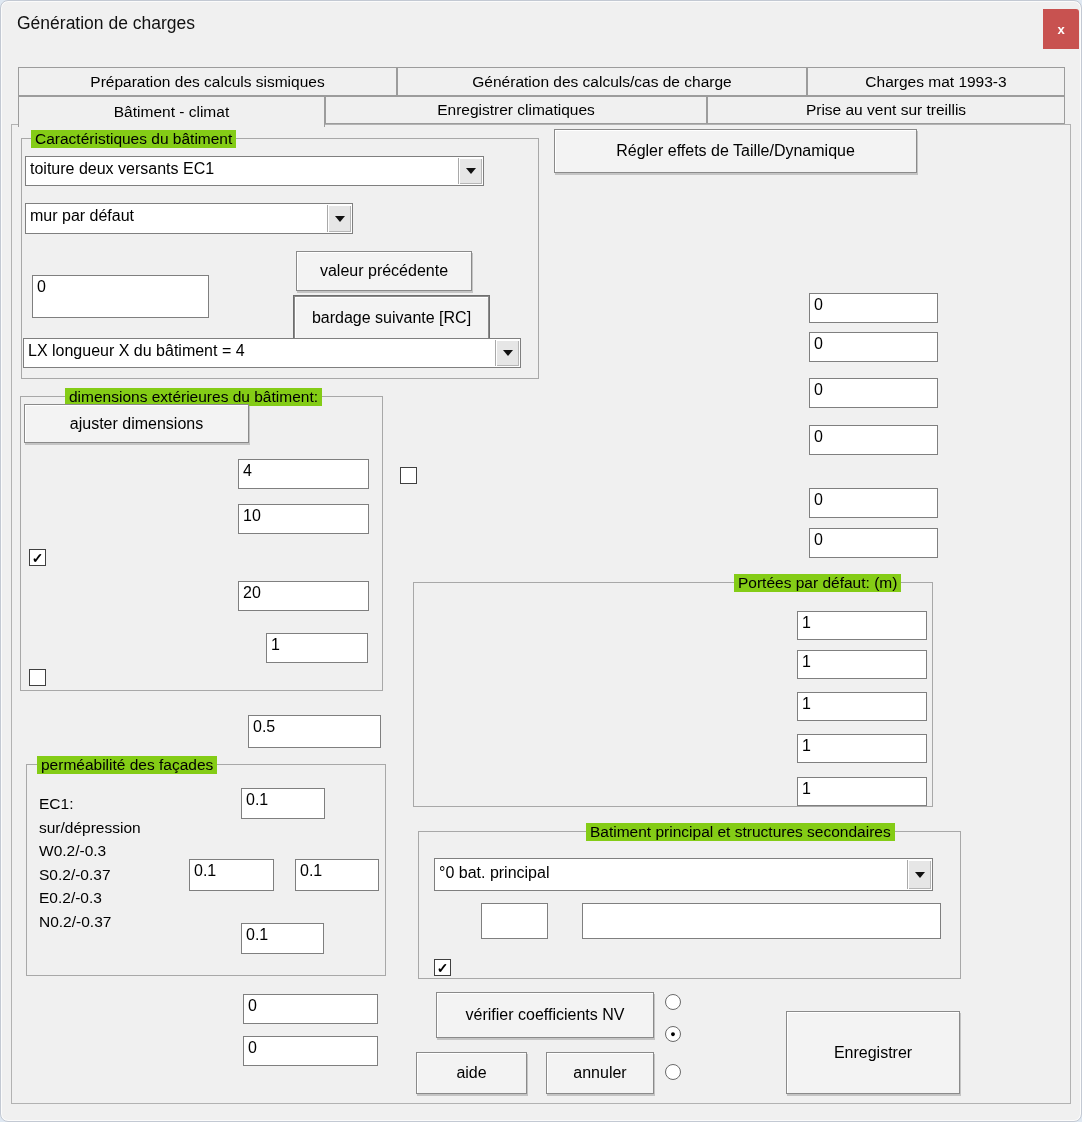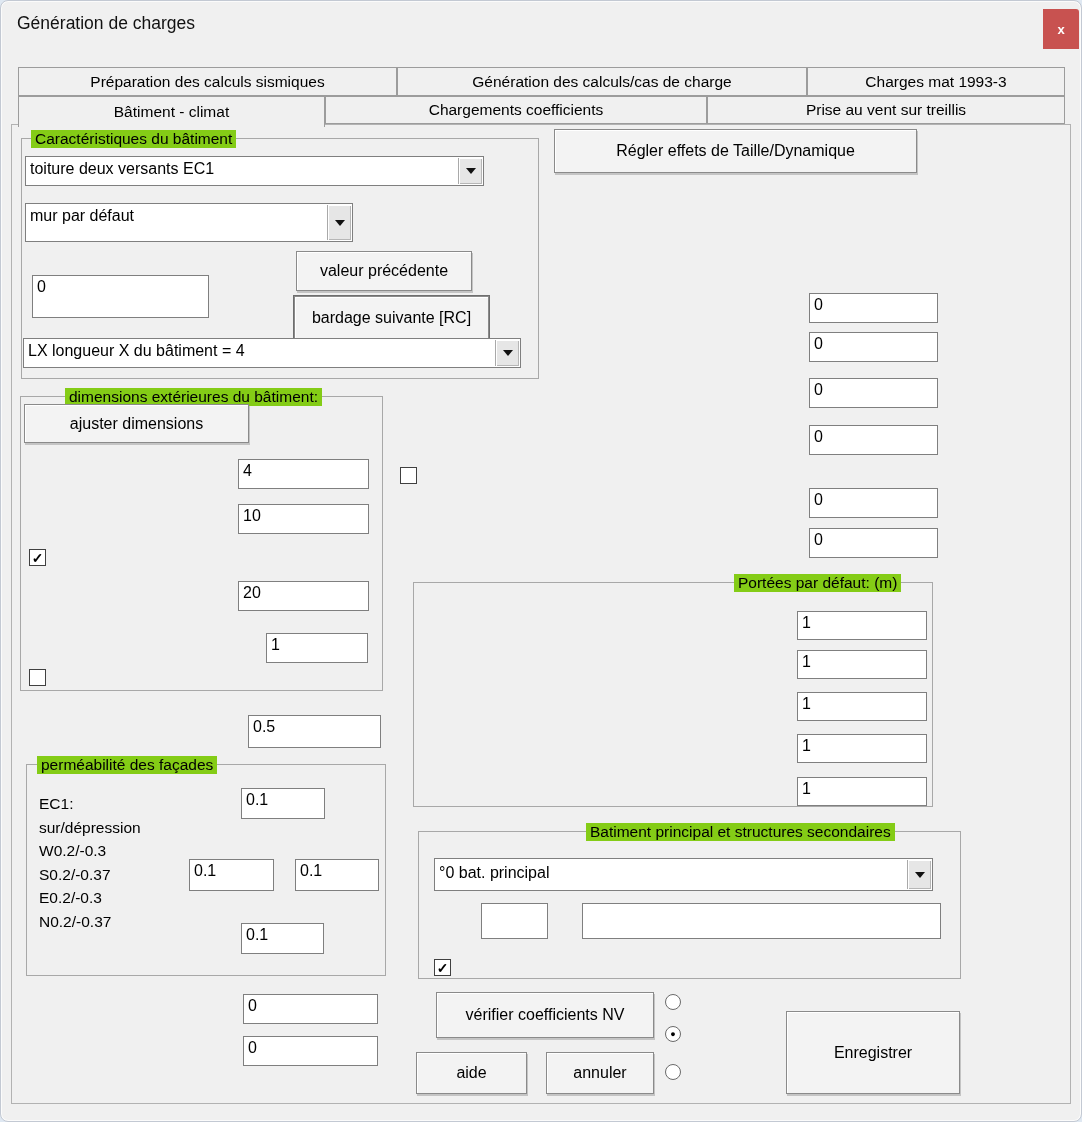--- a/index.html
+++ b/index.html
@@ -74,39 +74,39 @@
       <span>Génération des calculs/cas de charge</span>
     </div>
   <div class="tab" style="left:806px;top:66px;width:258px;">
       <span>Charges mat 1993-3</span>
     </div>
 
   <div class="tab row2 active" style="left:17px;top:95px;width:307px;">
       <span>Bâtiment - climat</span>
     </div>
   <div class="tab row2" style="left:324px;top:95px;width:382px;">
-      <span>Chargements coefficients</span>
+      <span>Enregistrer climatiques</span>
     </div>
   <div class="tab row2" style="left:706px;top:95px;width:358px;">
       <span>Prise au vent sur treillis</span>
     </div>
 
   <div id="page"></div>
 
   <div class="group" style="left:20px;top:137px;width:518px;height:241px;"></div>
   <div class="gtitle" style="left:30px;top:129px;">Caractéristiques du bâtiment</div>
 
   <div class="combo" style="left:24px;top:155px;width:459px;height:30px;">
     <span class="txt">toiture deux versants EC1</span>
     <span class="arrowbtn">
         <span class="tri"></span>
       </span>
   </div>
 
-  <div class="combo" style="left:24px;top:202px;width:328px;height:39px;">
+  <div class="combo" style="left:24px;top:202px;width:328px;height:31px;">
     <span class="txt">mur par défaut</span>
     <span class="arrowbtn">
         <span class="tri"></span>
       </span>
   </div>
   <div class="lbl" style="left:363px;top:209px;">paroi verticale</div>
 
   <div class="input" style="left:31px;top:274px;width:177px;height:43px;">0</div>
   <div class="lbl" style="left:68px;top:329px;">unité:</div>
 

